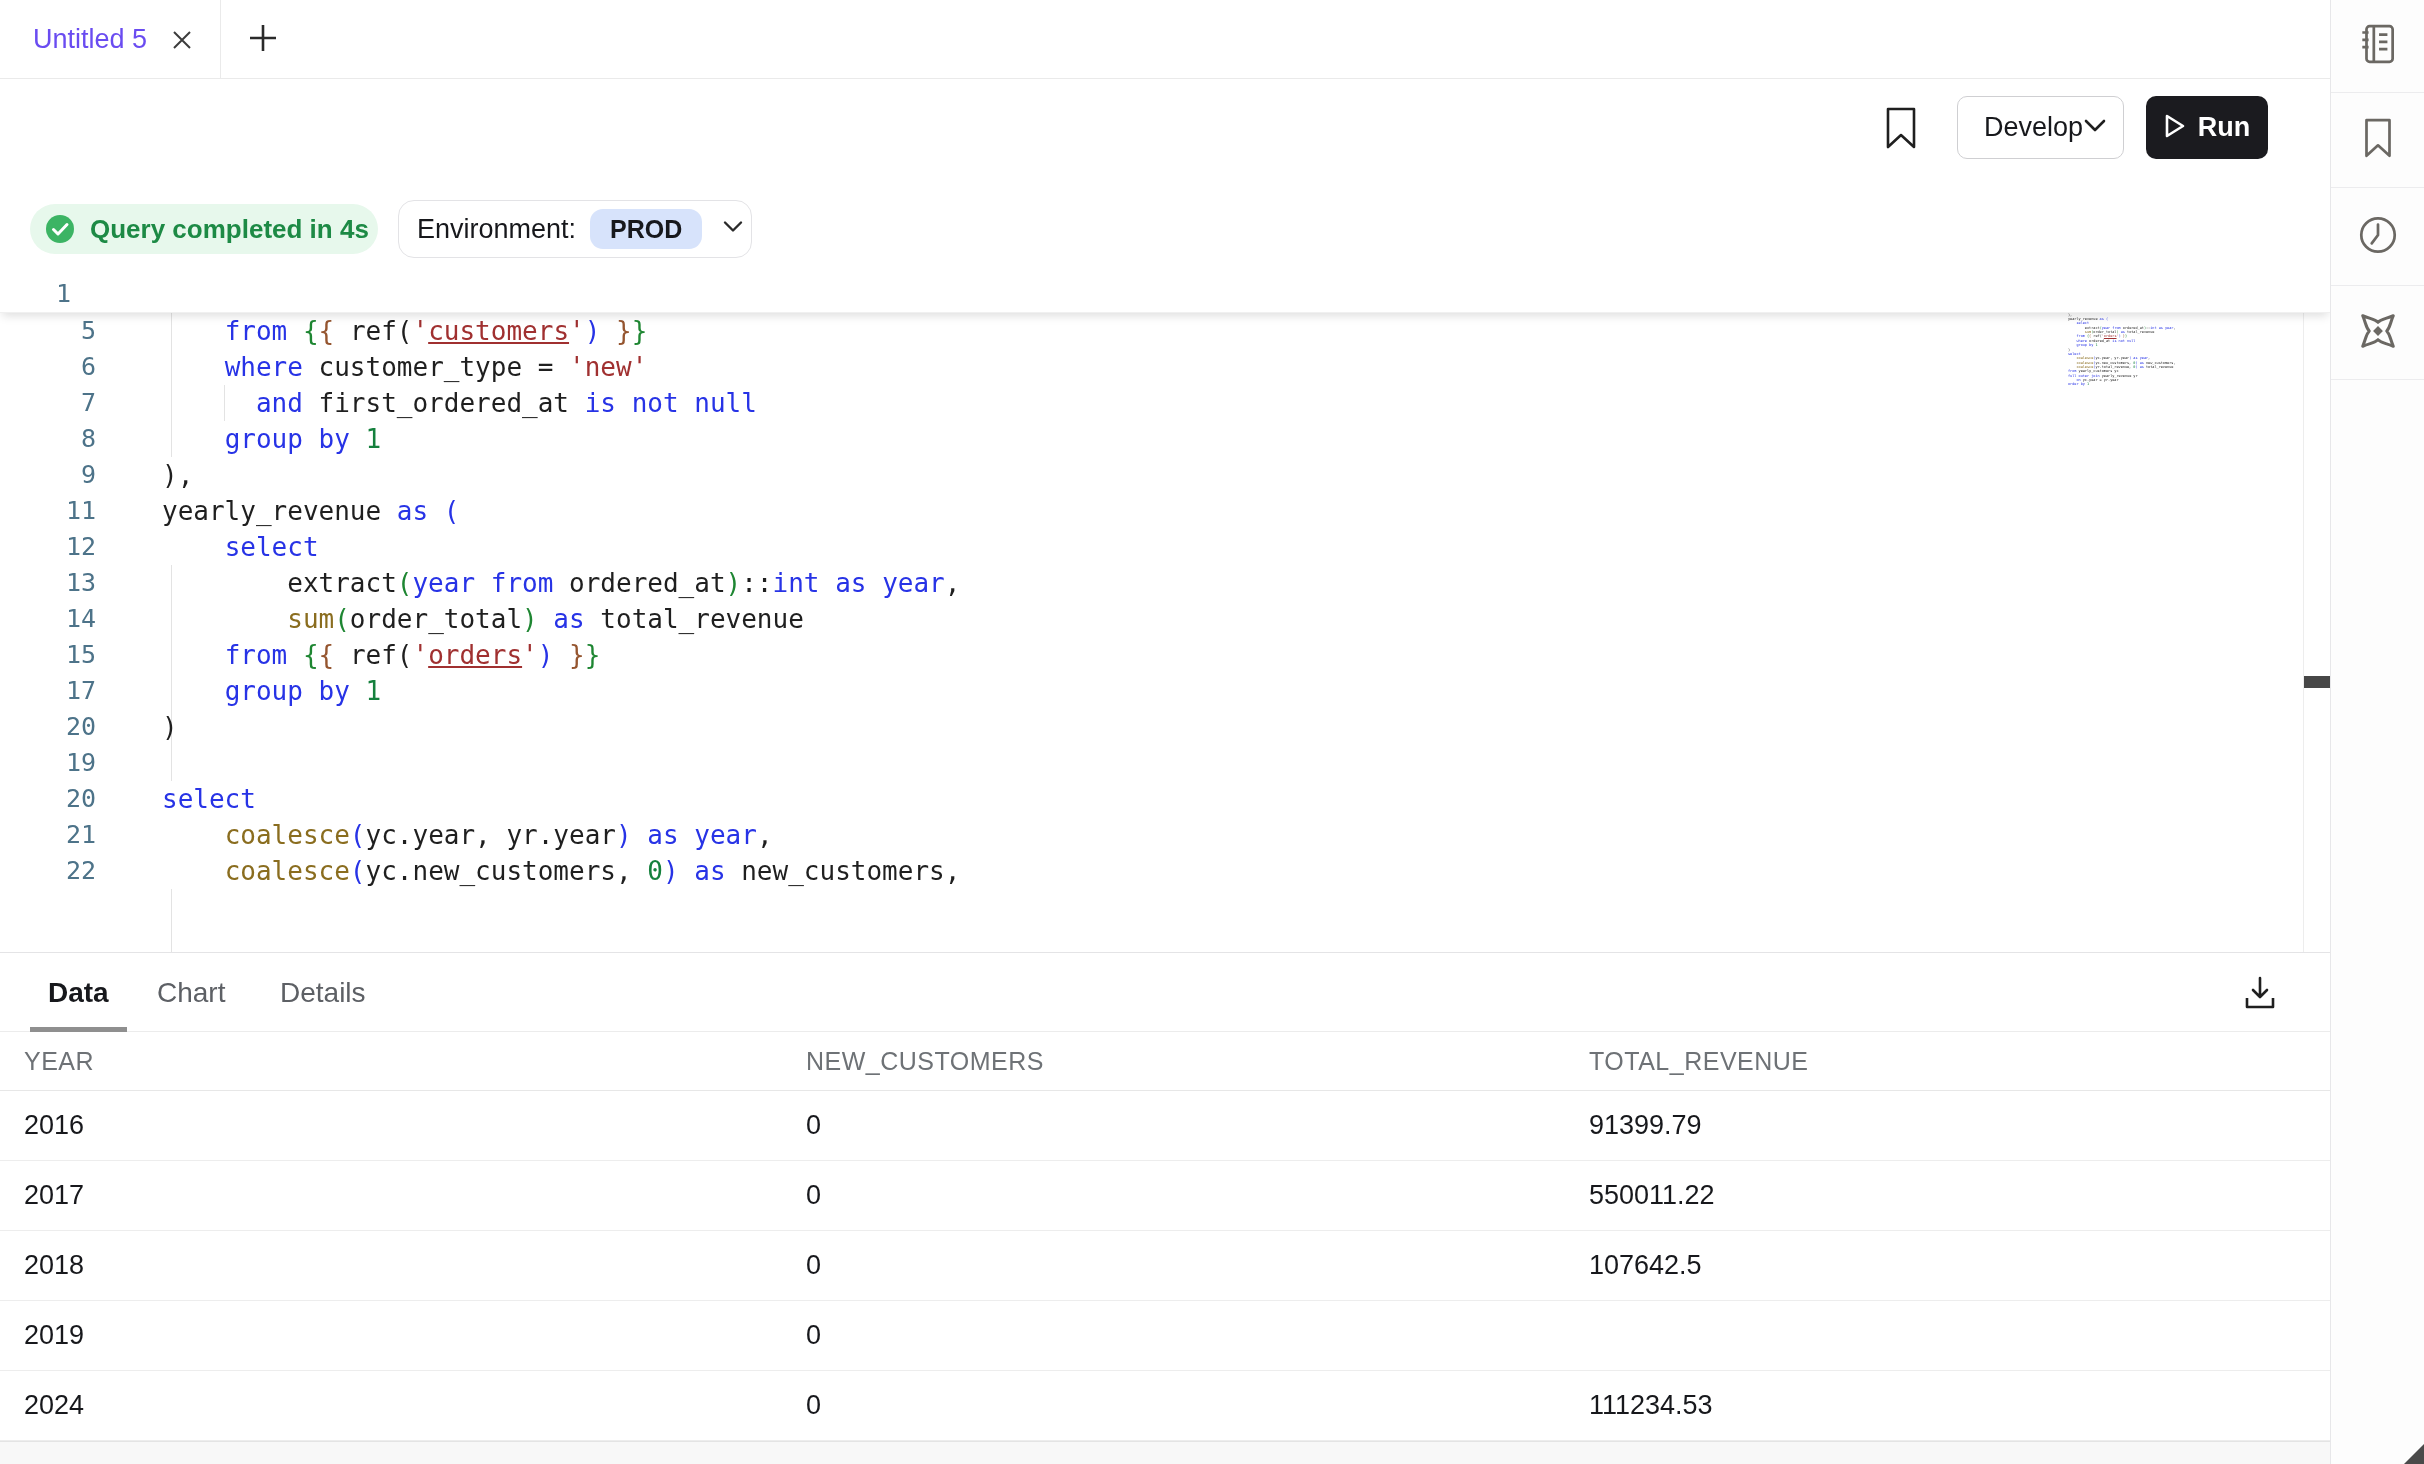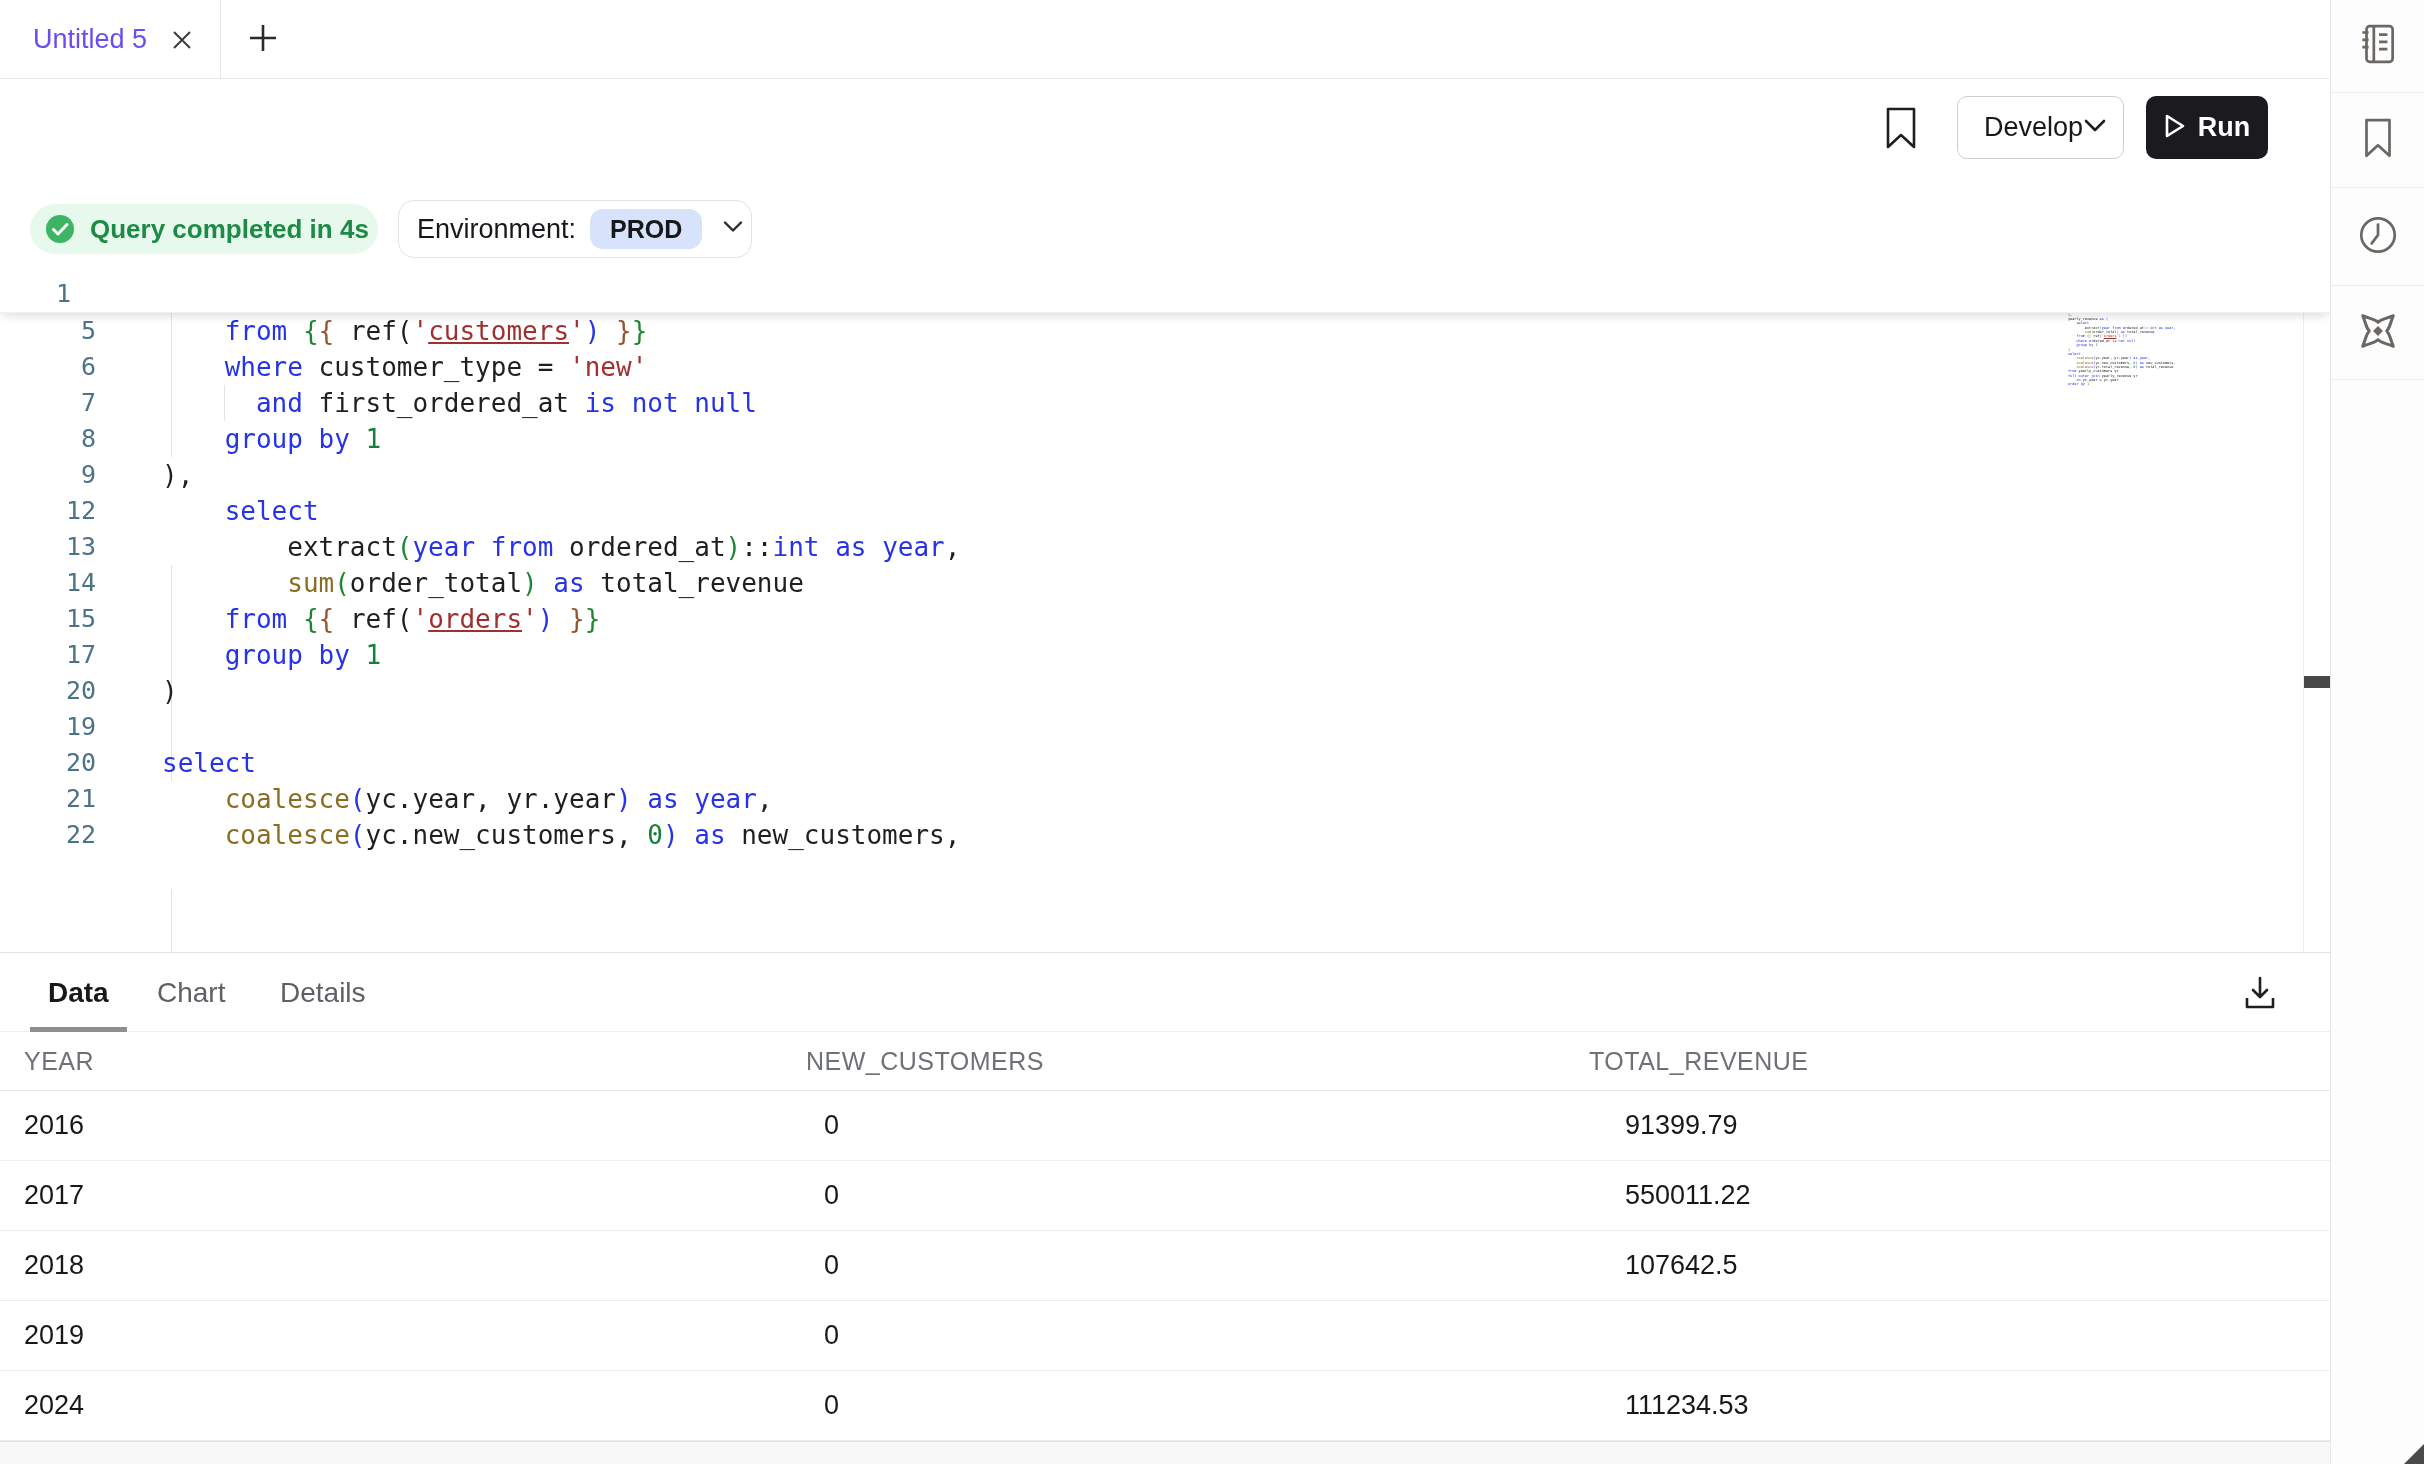--- a/index.html
+++ b/index.html
@@ -60,21 +60,21 @@
   .rtabs { position:absolute; left:0; top:0; width:100%; height:79px; border-bottom:1px solid #ececec; }
   .rtab { position:absolute; top:0; height:79px; display:flex; align-items:center; font-size:28px; color:#5d6065; cursor:pointer; }
   .rtab.active { color:#17181c; font-weight:700; }
   .rtab-underline { position:absolute; left:30px; top:74px; width:97px; height:5px; background:#8f8f8f; }
   .download-btn { position:absolute; left:2236px; top:18px; width:48px; height:48px; cursor:pointer; display:flex; align-items:center; justify-content:center; }
   .thead { position:absolute; left:0; top:80px; width:100%; height:58px; border-bottom:1px solid #e7e7e7;
            display:grid; grid-template-columns:782px 783px 1fr; padding-left:24px; align-items:center; }
   .hcell { font-size:25px; color:#6e7276; letter-spacing:0.5px; }
   .tbody { position:absolute; left:0; top:138px; width:100%; height:350px; overflow:hidden; }
   .trow { display:grid; grid-template-columns:782px 783px 1fr; padding-left:24px; align-items:center;
-          height:70px; border-bottom:1px solid #ededed; font-size:27px; color:#17181c;gap:18px; }
+          height:70px; border-bottom:1px solid #ededed; font-size:27px; color:#17181c; }
   .hscroll-strip { position:absolute; left:0; top:488px; width:100%; height:24px; background:#f8f8f8; border-top:1px solid #e4e4e4; }
 
   
   .rail { left:2330px; top:0; width:94px; height:1464px; background:#fdfdfd; border-left:1px solid #e7e7e9; }
   .rail-section { position:absolute; left:0; width:100%; display:flex; align-items:center; justify-content:center;
                   border-bottom:1px solid #ececee; cursor:pointer; }
   .corner-grip { position:absolute; right:0; bottom:0; width:0; height:0;
                  border-left:20px solid transparent; border-bottom:20px solid #4a4a4a; }
 </style>
 </head>
@@ -164,20 +164,24 @@
           <div class="lnum">7</div>
           <pre class="lcode"><span style="color:#1f1f1f">      </span><span style="color:#2733e6">and</span><span style="color:#1f1f1f"> first_ordered_at </span><span style="color:#2733e6">is</span><span style="color:#1f1f1f"> </span><span style="color:#2733e6">not</span><span style="color:#1f1f1f"> </span><span style="color:#2733e6">null</span></pre>
         </div>
         <div class="crow">
           <div class="lnum">8</div>
           <pre class="lcode"><span style="color:#1f1f1f">    </span><span style="color:#2733e6">group</span><span style="color:#1f1f1f"> </span><span style="color:#2733e6">by</span><span style="color:#1f1f1f"> </span><span style="color:#15803d">1</span></pre>
         </div>
         <div class="crow">
           <div class="lnum">9</div>
           <pre class="lcode"><span style="color:#1f1f1f">),</span></pre>
+        </div>
+        <div class="crow">
+          <div class="lnum">11</div>
+          <pre class="lcode"><span style="color:#1f1f1f">yearly_revenue </span><span style="color:#2733e6">as</span><span style="color:#1f1f1f"> </span><span style="color:#2733e6">(</span></pre>
         </div>
         <div class="crow">
           <div class="lnum">12</div>
           <pre class="lcode"><span style="color:#1f1f1f">    </span><span style="color:#2733e6">select</span></pre>
         </div>
         <div class="crow">
           <div class="lnum">13</div>
           <pre class="lcode"><span style="color:#1f1f1f">        </span><span style="color:#1f1f1f">extract</span><span style="color:#1e8632">(</span><span style="color:#2733e6">year</span><span style="color:#1f1f1f"> </span><span style="color:#2733e6">from</span><span style="color:#1f1f1f"> ordered_at</span><span style="color:#1e8632">)</span><span style="color:#1f1f1f">::</span><span style="color:#2733e6">int</span><span style="color:#1f1f1f"> </span><span style="color:#2733e6">as</span><span style="color:#1f1f1f"> </span><span style="color:#2733e6">year</span><span style="color:#1f1f1f">,</span></pre>
         </div>
         <div class="crow">

